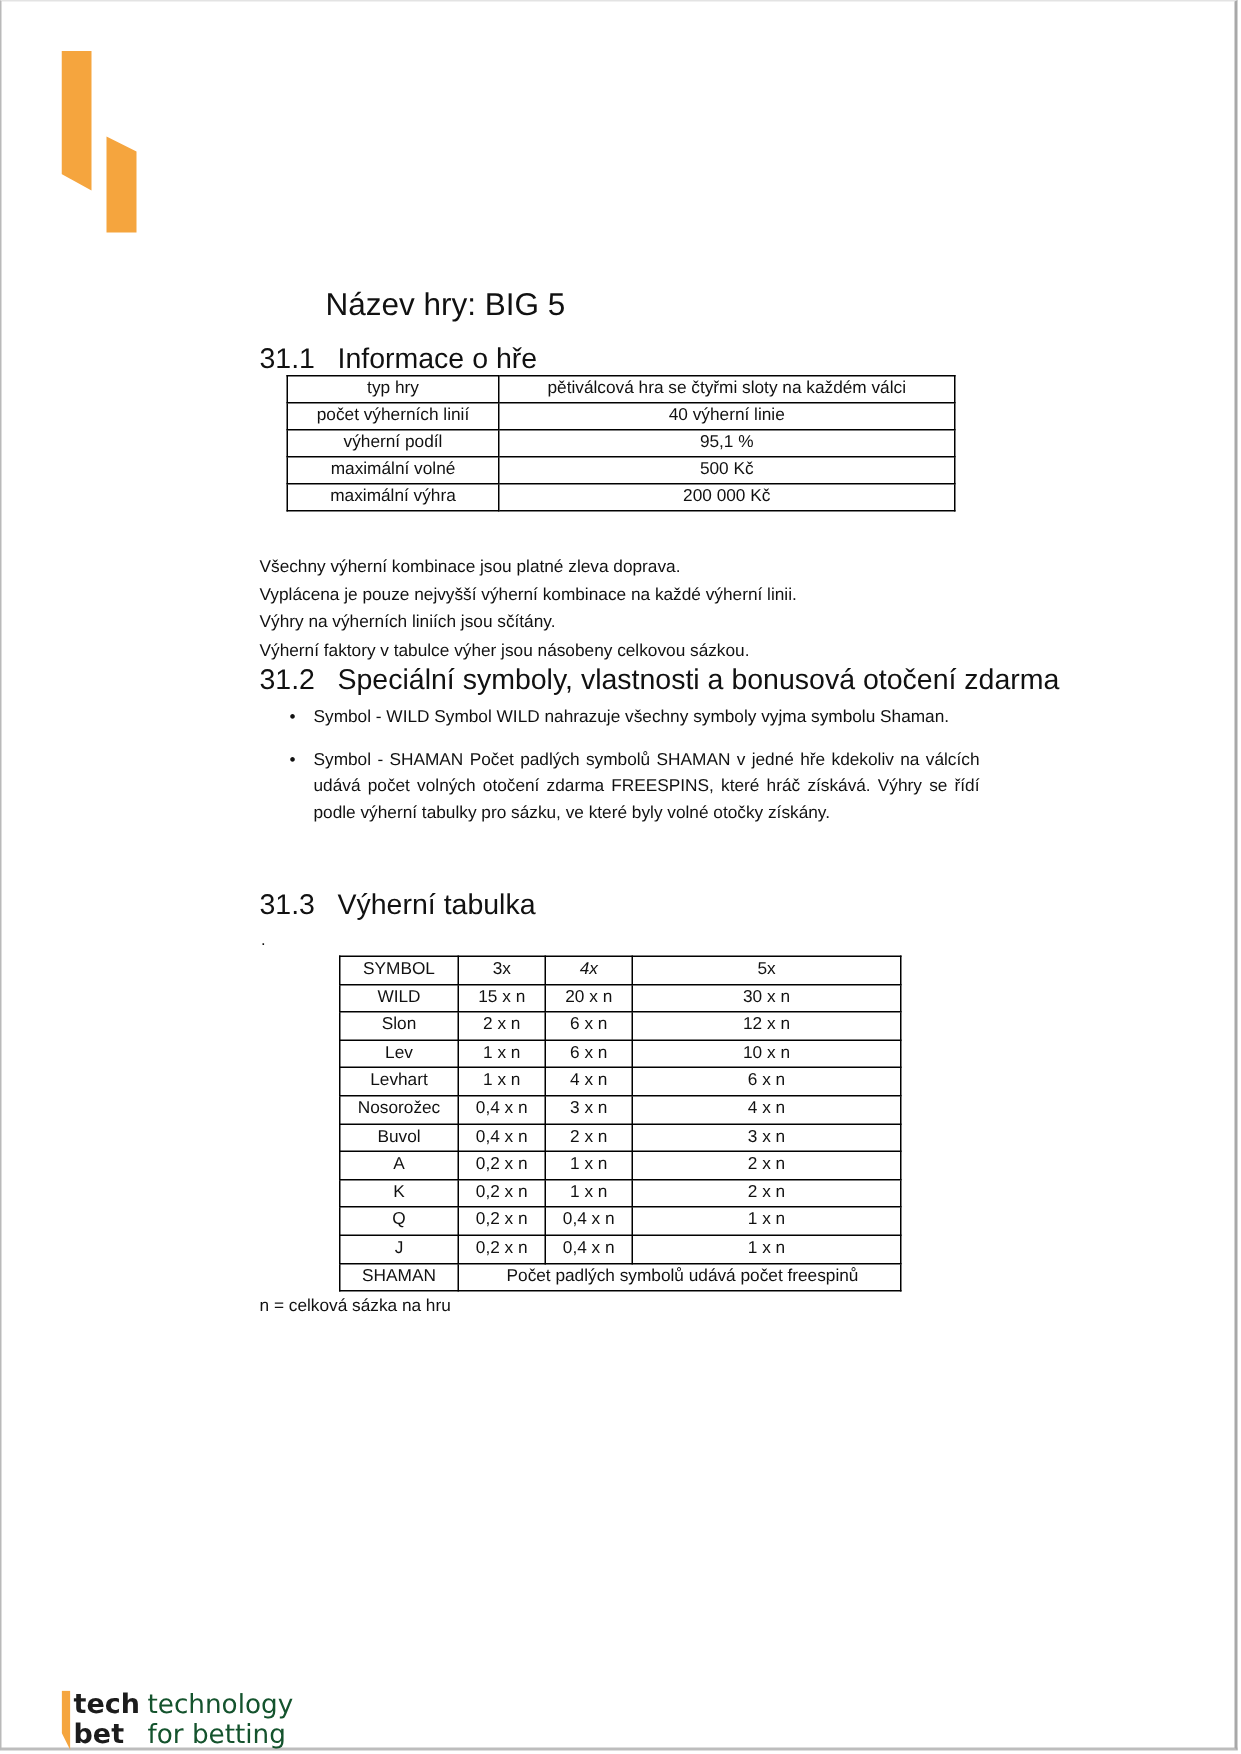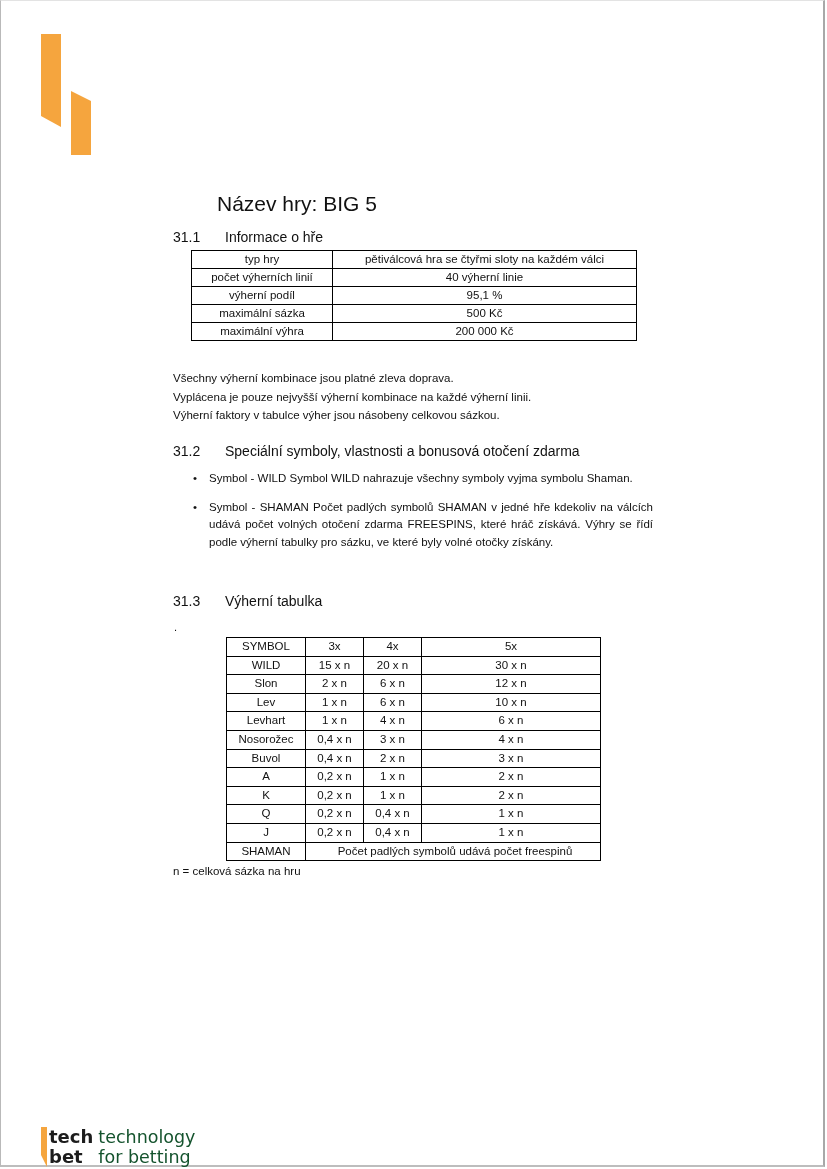--- a/index.html
+++ b/index.html
@@ -3,37 +3,37 @@
 <meta charset="utf-8">
 <style>
   html, body { margin: 0; padding: 0; background: #ffffff; }
   body { width: 827px; height: 1169px; position: relative; overflow: hidden;
          font-family: "Liberation Sans", "DejaVu Sans", sans-serif; color: #111; }
   .page { position: absolute; left: 0; top: 0; width: 825px; height: 1167px;
           border-left: 1px solid #b9b9b9; border-right: 2px solid #a8a8a8; border-bottom: 2px solid #bdbdbd;
           border-top: 1px solid #e3e3e3; box-sizing: border-box; }
   .logo-top { position: absolute; left: 40px; top: 33px; width: 52px; height: 122px; }
   .doc-title { position: absolute; left: 216px; top: 191px; font-size: 21px; }
-  .h2 { position: absolute; left: 172px; font-size: 14px; white-space: nowrap; }
+  .h2 { position: absolute; left: 172px; font-size: 19px; white-space: nowrap; }
   .h2 .num { display: inline-block; width: 52px; }
   table { border-collapse: collapse; position: absolute; font-size: 11.5px; }
   td { border: 1px solid #000; padding: 0 4px; height: 17px; line-height: 17px; text-align: center; white-space: nowrap; }
   .info-table { left: 190px; top: 249px; width: 446px; }
   .info-table td:first-child { width: 132px; }
   .para { position: absolute; left: 172px; font-size: 11.5px; line-height: 18.5px; white-space: nowrap; margin-top: 24px; }
   .bullets { position: absolute; left: 192px; width: 460px; font-size: 11.5px; line-height: 17.5px; }
   .bullet { display: flex; margin-bottom: 11px; }
   .bullet .dot { width: 16px; flex: none; }
   .bullet .txt { text-align: justify; }
   .dotline { position: absolute; left: 173px; top: 620px; font-size: 11px; }
   .pay-table { left: 225px; top: 636px; width: 375px; }
   .pay-table td { height: 17.6px; line-height: 17.6px; }
   .pay-table td.c0 { width: 70px; }
   .pay-table td.c1 { width: 49px; }
-  .pay-table td.c2 { width: 49px; }
+  .pay-table td.c2 { width: 49px; font-style: italic; }
   .pay-table td.merged { text-align: center; padding-left: 8px; }
   .footnote { position: absolute; left: 172px; top: 864px; font-size: 11.5px; }
   .brand { position: absolute; left: 40px; top: 1100px; height: 44px; display: flex; align-items: flex-start; margin-top: 26px; }
   .brand .bar { width: 6px; height: 40px; background: #F5A53E; margin-right: 2px; clip-path: polygon(0 0, 100% 0, 100% 100%, 0 70%); }
   .brand .dark { font-family: "DejaVu Sans", sans-serif; font-weight: bold; font-size: 18px; line-height: 20px; color: #1c1c1c; margin-right: 5px; }
   .brand .light { font-family: "DejaVu Sans", sans-serif; font-size: 17.5px; line-height: 20px; color: #14532d; }
 </style>
 </head>
 <body>
 
@@ -58,33 +58,34 @@
         </tr>
     <tr>
           <td>počet výherních linií</td>
           <td>40 výherní linie</td>
         </tr>
     <tr>
           <td>výherní podíl</td>
           <td>95,1 %</td>
         </tr>
     <tr>
-          <td>maximální sázka</td>
+          <td>maximální volné</td>
           <td>500 Kč</td>
         </tr>
     <tr>
           <td>maximální výhra</td>
           <td>200 000 Kč</td>
         </tr>
   </tbody>
     </table>
 
   <div class="para" style="top:344px;">
     <div>Všechny výherní kombinace jsou platné zleva doprava.</div>
     <div>Vyplácena je pouze nejvyšší výherní kombinace na každé výherní linii.</div>
+    <div>Výhry na výherních liniích jsou sčítány.</div>
     <div>Výherní faktory v tabulce výher jsou násobeny celkovou sázkou.</div>
   </div>
 
   <div class="h2" style="top:442px;">
     <span class="num">31.2</span><span>Speciální symboly, vlastnosti a bonusová otočení zdarma</span>
   </div>
 
   <div class="bullets" style="top:469px;">
     <div class="bullet">
       <span class="dot">•</span>

